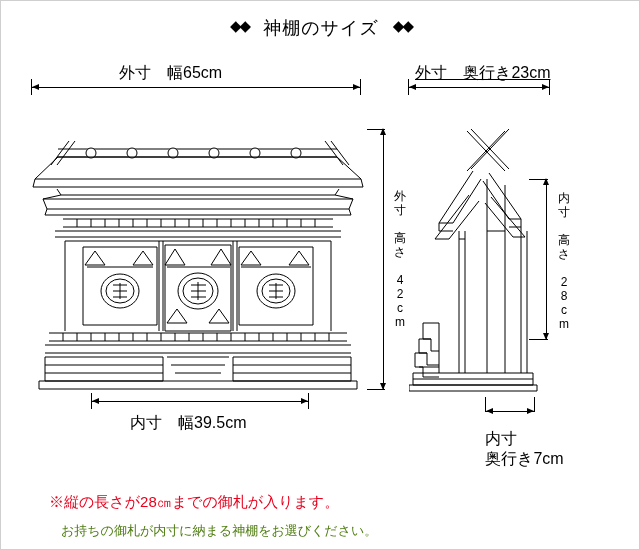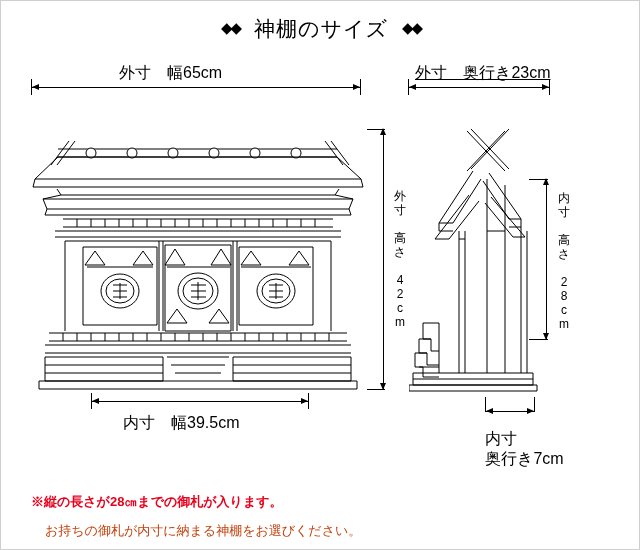--- a/index.html
+++ b/index.html
@@ -33,21 +33,21 @@
     letter-spacing: 1px;
     white-space: nowrap;
   }
   .title-diamonds {
     font-size: 15px;
     vertical-align: 3px;
     letter-spacing: -2px;
   }
   .title-text {
     margin: 0 14px;
-    font-size: 21px;
+    font-size: 18px;
   }
 
   
   .dim-label {
     position: absolute;
     font-size: 16px;
     white-space: nowrap;
   }
   .hline {
     position: absolute;
@@ -97,33 +97,32 @@
   .draw {
     position: absolute;
   }
   .draw svg {
     display: block;
   }
 
   
   .note-red {
     position: absolute;
-    left: 30px;
+    left: 48px;
     top: 492px;
-    font-size: 13px;
+    font-size: 15px;
     color: #e8001c;
     white-space: nowrap;
-    font-weight: bold;
   }
   .note-black {
     position: absolute;
-    left: 44px;
+    left: 60px;
     top: 521px;
     font-size: 13px;
-    color: #c2410c;
+    color: #4d7c0f;
     white-space: nowrap;
   }
 </style>
 </head>
 <body>
 
 <div id="page">
 
   <div class="title-row">
     <span class="title-diamonds">◆◆</span><span class="title-text">神棚のサイズ</span><span class="title-diamonds">◆◆</span>
@@ -305,21 +304,21 @@
       <span>m</span>
     </div>
   </div>
 
   <div>
     <div class="vline" style="left:90px; top:392px; height:16px;"></div>
     <div class="vline" style="left:307px; top:392px; height:16px;"></div>
     <div class="hline" style="left:90px; top:400px; width:218px;"></div>
     <div class="arrow arrow-left" style="left:91px; top:397px;"></div>
     <div class="arrow arrow-right" style="left:300px; top:397px;"></div>
-    <div class="dim-label" style="left:122px; top:412px;">内寸　幅39.5cm</div>
+    <div class="dim-label" style="left:129px; top:412px;">内寸　幅39.5cm</div>
   </div>
 
   <div>
     <div class="vline" style="left:484px; top:396px; height:14px;"></div>
     <div class="vline" style="left:533px; top:396px; height:14px;"></div>
     <div class="hline" style="left:484px; top:410px; width:50px;"></div>
     <div class="arrow arrow-left" style="left:485px; top:407px;"></div>
     <div class="arrow arrow-right" style="left:526px; top:407px;"></div>
     <div class="dim-label" style="left:484px; top:428px;">内寸</div>
     <div class="dim-label" style="left:484px; top:448px;">奥行き7cm</div>

